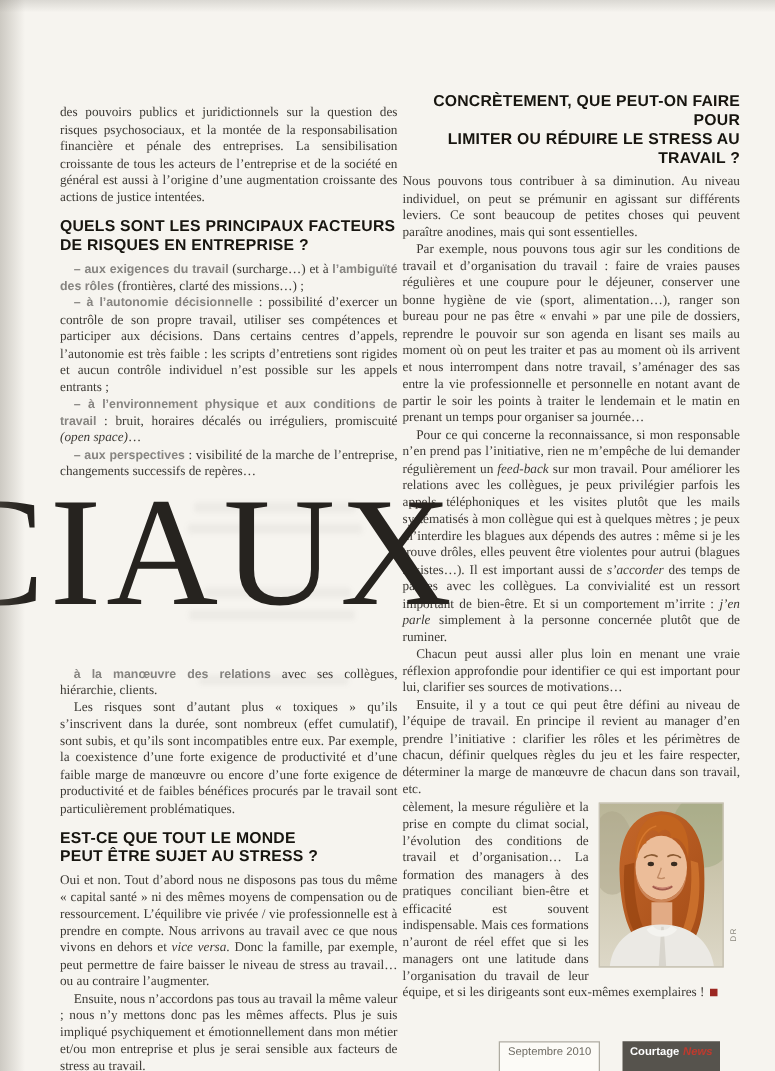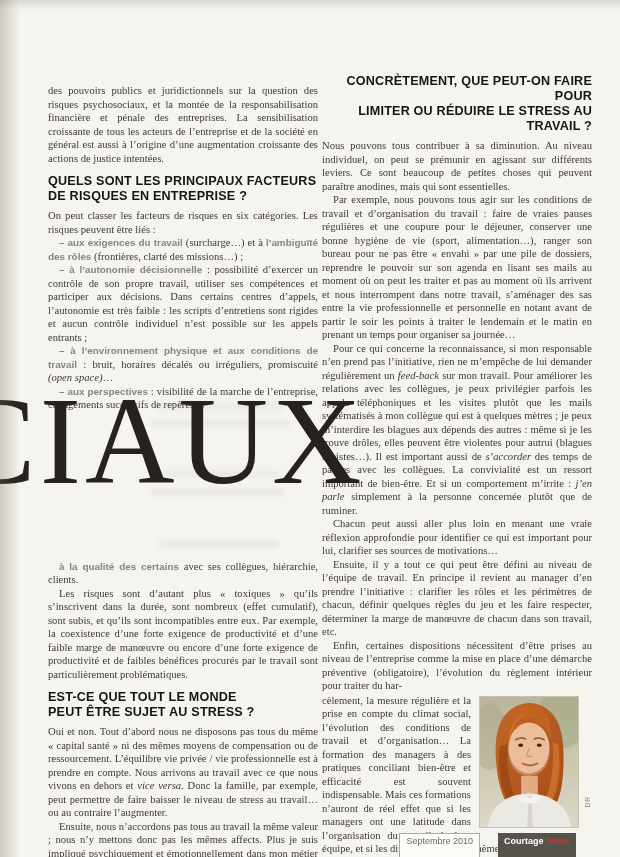--- a/index.html
+++ b/index.html
@@ -85,43 +85,41 @@
   <div class="ghost" style="left:163px;top:470px;width:118px;height:8px;"></div>
   <div class="ghost" style="left:151px;top:488px;width:133px;height:8px;"></div>
   <div class="ghost" style="left:159px;top:540px;width:120px;height:8px;"></div>
 
   <div class="watermark">CIAUX</div>
 
   <div class="col col1">
     <div>
         <p class="body"><span>des pouvoirs publics et juridictionnels sur la question des risques psychosociaux, et la montée de la responsabilisation financière et pénale des entreprises. La sensibilisation croissante de tous les acteurs de l’entreprise et de la société en général est aussi à l’origine d’une augmentation croissante des actions de justice intentées.</span></p>
         <h2>QUELS SONT LES PRINCIPAUX FACTEURS<br>DE RISQUES  EN ENTREPRISE ?</h2>
-        <p class="body"><span>On peut classer les facteurs de risques en six catégories. Les risques peuvent être liés :</span></p>
         <p class="body indent"><span class="term">– aux exigences du travail</span><span> (surcharge…) et à </span><span class="term">l’ambiguïté des rôles</span><span> (frontières, clarté des missions…) ;</span></p>
         <p class="body indent"><span class="term">– à l’autonomie décisionnelle</span><span> : possibilité d’exercer un contrôle de son propre travail, utiliser ses compétences et participer aux décisions. Dans certains centres d’appels, l’autonomie est très faible : les scripts d’entretiens sont rigides et aucun contrôle individuel n’est possible sur les appels entrants ;</span></p>
         <p class="body indent"><span class="term">– à l’environnement physique et aux conditions de travail</span><span> : bruit, horaires décalés ou irréguliers, promiscuité </span><span class="it">(open space)</span><span>…</span></p>
         <p class="body indent"><span class="term">– aux perspectives</span><span> : visibilité de la marche de l’entreprise, changements successifs de repères…</span></p>
         <div style="height: 148px;"></div>
-        <p class="body indent"><span class="term">à la qualité des certains</span><span> avec ses collègues, hiérarchie, clients.</span></p>
+        <p class="body indent"><span class="term">à la manœuvre des relations</span><span> avec ses collègues, hiérarchie, clients.</span></p>
         <p class="body indent"><span>Les risques sont d’autant plus « toxiques » qu’ils s’inscrivent dans la durée, sont nombreux (effet cumulatif), sont subis, et qu’ils sont incompatibles entre eux. Par exemple, la coexistence d’une forte exigence de productivité et d’une faible marge de manœuvre ou encore d’une forte exigence de productivité et de faibles bénéfices procurés par le travail sont particulièrement problématiques.</span></p>
         <h2>EST-CE QUE TOUT LE MONDE<br>PEUT ÊTRE SUJET AU STRESS ?</h2>
         <p class="body"><span>Oui et non. Tout d’abord nous ne disposons pas tous du même « capital santé » ni des mêmes moyens de compensation ou de ressourcement. L’équilibre vie privée / vie professionnelle est à prendre en compte. Nous arrivons au travail avec ce que nous vivons en dehors et </span><span class="it">vice versa</span><span>. Donc la famille, par exemple, peut permettre de faire baisser le niveau de stress au travail… ou au contraire l’augmenter.</span></p>
         <p class="body indent"><span>Ensuite, nous n’accordons pas tous au travail la même valeur ; nous n’y mettons donc pas les mêmes affects. Plus je suis impliqué psychiquement et émotionnellement dans mon métier et/ou mon entreprise et plus je serai sensible aux facteurs de stress au travail.</span></p>
       </div>
   </div>
 
   <div class="col col2">
     <div>
         <h2>CONCRÈTEMENT, QUE PEUT-ON FAIRE POUR<br>LIMITER OU RÉDUIRE LE STRESS AU TRAVAIL ?</h2>
         <p class="body"><span>Nous pouvons tous contribuer à sa diminution. Au niveau individuel, on peut se prémunir en agissant sur différents leviers. Ce sont beaucoup de petites choses qui peuvent paraître anodines, mais qui sont essentielles.</span></p>
         <p class="body indent"><span>Par exemple, nous pouvons tous agir sur les conditions de travail et d’organisation du travail : faire de vraies pauses régulières et une coupure pour le déjeuner, conserver une bonne hygiène de vie (sport, alimentation…), ranger son bureau pour ne pas être « envahi » par une pile de dossiers, reprendre le pouvoir sur son agenda en lisant ses mails au moment où on peut les traiter et pas au moment où ils arrivent et nous interrompent dans notre travail, s’aménager des sas entre la vie professionnelle et personnelle en notant avant de partir le soir les points à traiter le lendemain et le matin en prenant un temps pour organiser sa journée…</span></p>
         <p class="body indent"><span>Pour ce qui concerne la reconnaissance, si mon responsable n’en prend pas l’initiative, rien ne m’empêche de lui demander régulièrement un </span><span class="it">feed-back</span><span> sur mon travail. Pour améliorer les relations avec les collègues, je peux privilégier parfois les appels téléphoniques et les visites plutôt que les mails systématisés à mon collègue qui est à quelques mètres ; je peux m’interdire les blagues aux dépends des autres : même si je les trouve drôles, elles peuvent être violentes pour autrui (blagues sexistes…). Il est important aussi de </span><span class="it">s’accorder</span><span> des temps de pauses avec les collègues. La convivialité est un ressort important de bien-être. Et si un comportement m’irrite : </span><span class="it">j’en parle</span><span> simplement à la personne concernée plutôt que de ruminer.</span></p>
         <p class="body indent"><span>Chacun peut aussi aller plus loin en menant une vraie réflexion approfondie pour identifier ce qui est important pour lui, clarifier ses sources de motivations…</span></p>
         <p class="body indent"><span>Ensuite, il y a tout ce qui peut être défini au niveau de l’équipe de travail. En principe il revient au manager d’en prendre l’initiative : clarifier les rôles et les périmètres de chacun, définir quelques règles du jeu et les faire respecter, déterminer la marge de manœuvre de chacun dans son travail, etc.</span></p>
-        <p class="body indent"><span>Enfin, certaines dispositions nécessitent d’être prises au niveau de l’entreprise comme la mise en place d’une démarche préventive (obligatoire), l’évolution du règlement intérieur pour traiter du har-</span></p>
       </div>
 
     <div class="photo-wrap">
       <div class="photo">
         <svg viewBox="0 0 100 132" preserveAspectRatio="none">
           <defs>
             <linearGradient id="bg" x1="0" y1="0" x2="0" y2="1">
               <stop offset="0" stop-color="#b9b597"></stop>
               <stop offset="0.55" stop-color="#cfc9b2"></stop>
               <stop offset="1" stop-color="#ddd8c8"></stop>

